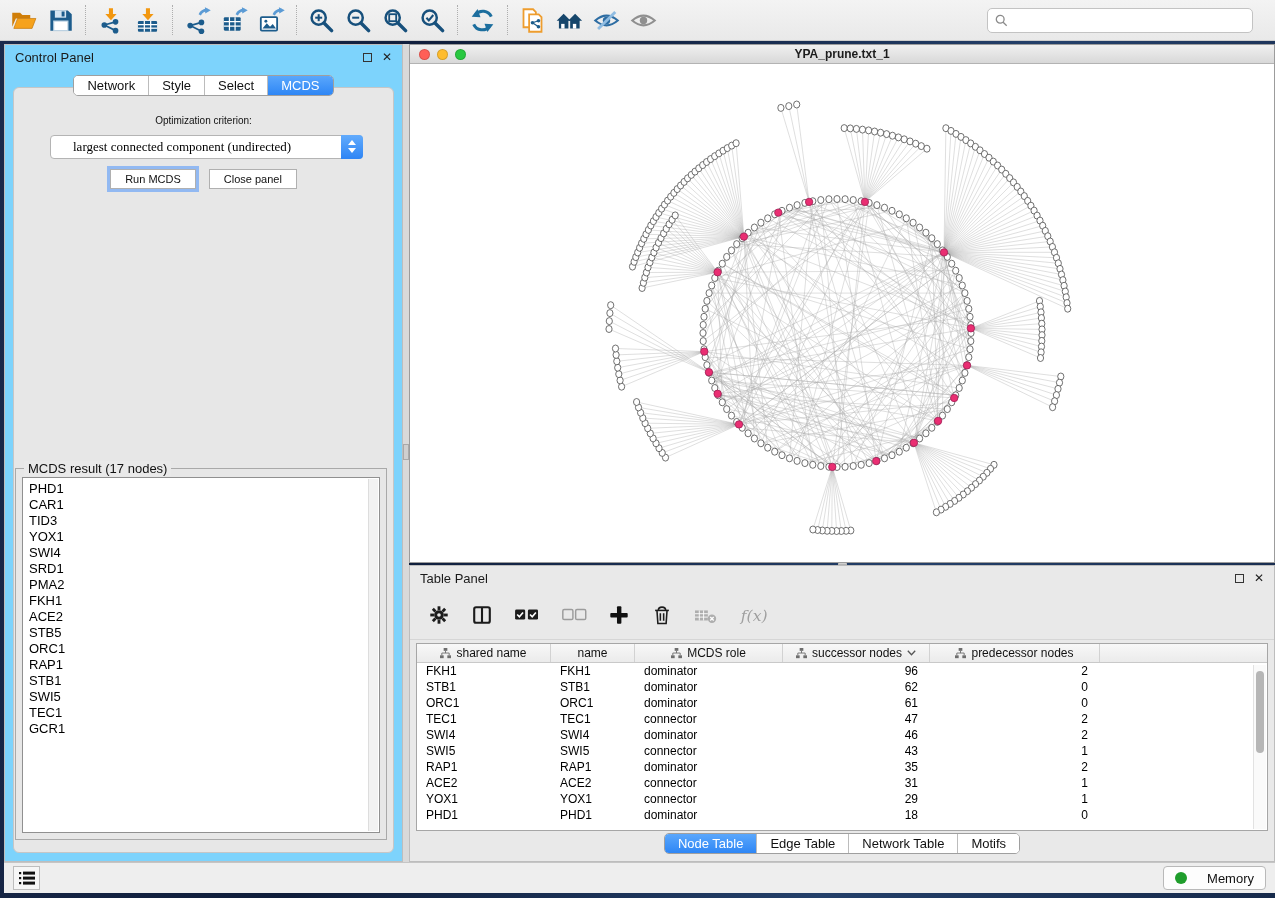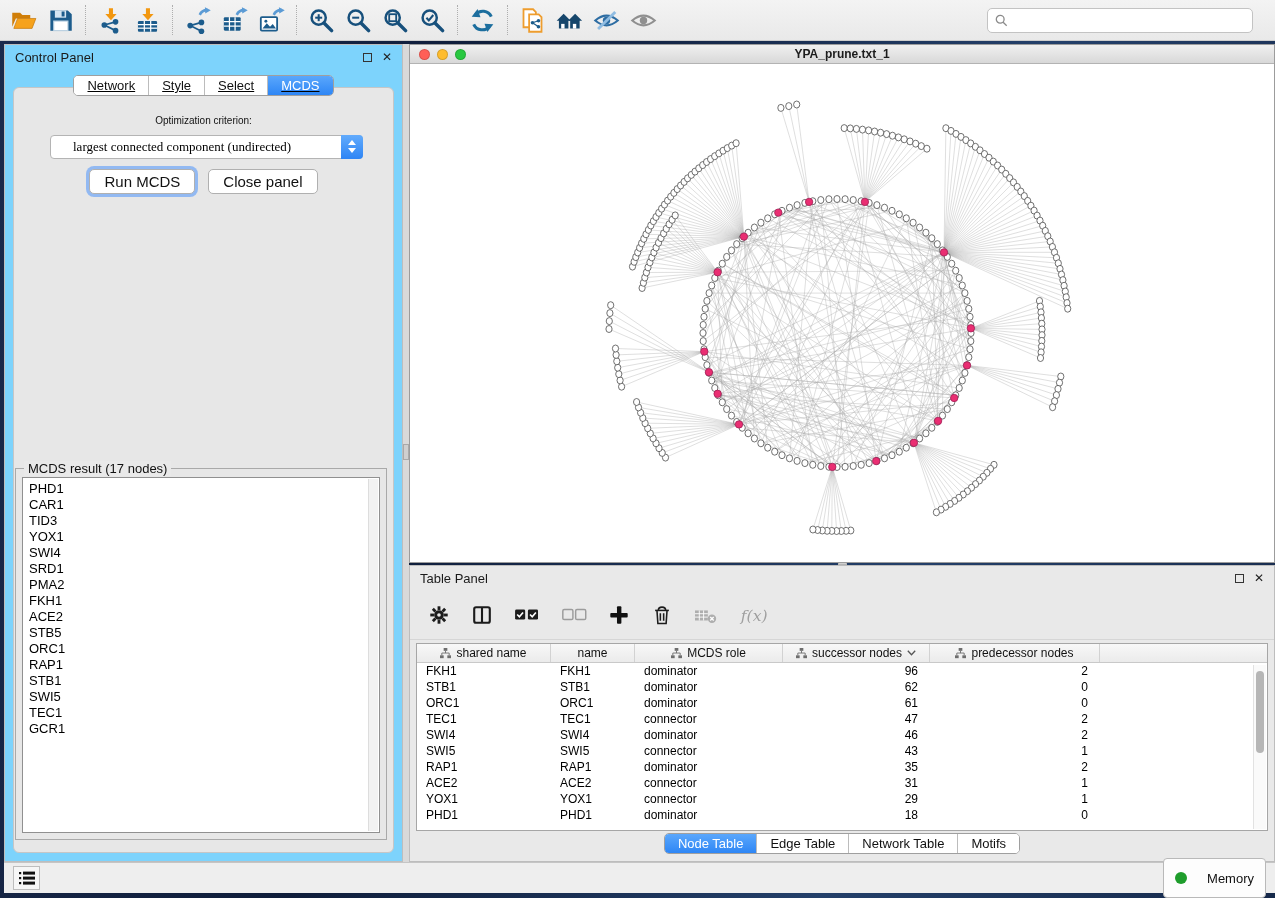--- a/index.html
+++ b/index.html
@@ -31,37 +31,37 @@
   .seg { display:inline-flex; background:#fff; border:1px solid #9f9f9f; border-radius:5px;
     overflow:hidden; font-size:13px; }
   .seg .tab { padding:2px 13px; background:#fff; color:#111; border-right:1px solid #bcbcbc;
     display:flex; align-items:center; }
   .seg .tab:last-child { border-right:none; }
   .seg .tab.sel { background:linear-gradient(#5aa7fc,#2e86f5); color:#fff; }
 
   
   #control-panel { position:absolute; left:4px; top:44px; width:399px; height:818px;
     background:#7dd3fc; border:1px solid #bdbdbd; }
-  #cp-tabs { position:absolute; top:30px; left:0; width:100%; display:flex; justify-content:center; z-index:2;text-decoration:underline; }
+  #cp-tabs { position:absolute; top:30px; left:0; width:100%; display:flex; justify-content:center; z-index:2; }
   #cp-card { position:absolute; left:8px; top:42px; width:381px; height:766px;
     background:#e7e7e7; border:1px solid #c6c6c6; border-radius:6px; }
   #opt-label { margin-top:27px; text-align:center; font-size:10px; color:#111; }
   #criterion-select { position:absolute; left:36px; top:47px; width:313px; height:24px;
     background:#fff; border:1px solid #b4b4b4; border-radius:4px;
     display:flex; align-items:center; font-size:13px; }
   #criterion-select > span.val { padding-left:22px; flex:1; white-space:nowrap;font-family:Liberation Serif, serif; }
   .select-cap { width:22px; height:24px; margin:-1px -1px 0 0; border-radius:0 4px 4px 0;
     background:linear-gradient(#62abfc,#2e85f5); display:flex; flex-direction:column;
     align-items:center; justify-content:center; gap:3px; flex:none; }
   .select-cap i { width:0; height:0; border-left:4px solid transparent; border-right:4px solid transparent; display:block; }
   .select-cap i.up { border-bottom:5px solid #fff; }
   .select-cap i.down { border-top:5px solid #fff; }
   #cp-buttons { position:absolute; left:0; top:81px; width:100%; display:flex; justify-content:center; gap:13px; }
-  #cp-buttons button { font-size:15px; padding:3px 14px; background:#fff; color:#111;
-    border:1px solid #b0b0b0; border-radius:5px; font-family:inherit; }
+  #cp-buttons button { font-size:11px; padding:3px 14px; background:#fff; color:#111;
+    border:1px solid #b0b0b0; border-radius:0; font-family:inherit; }
   #run-btn { box-shadow:0 0 0 3px rgba(90,155,250,.6); }
 
   #result-group { position:absolute; left:10px; top:423px; width:372px; height:372px;
     border:1px solid #a9a9a9; background:transparent; }
   #result-title { position:absolute; top:-8px; left:8px; background:#e9e9e9; padding:0 4px;
     font-size:13px; color:#111; }
   #result-list { position:absolute; left:6px; top:8px; right:6px; bottom:6px;
     background:#fff; border:1px solid #909090; overflow:hidden; padding:3px 0 0 6px;
     font-size:13px; line-height:16px; color:#000; }
   #result-scroll { position:absolute; top:1px; bottom:1px; right:1px; width:10px;
@@ -108,21 +108,21 @@
     background:#fafafa; border-left:1px solid #e2e2e2; }
   #table-vscroll .thumb { position:absolute; left:2px; top:6px; width:8px; height:82px;
     background:#b6b6b6; border-radius:5px; }
   #tp-tabs { position:absolute; bottom:7px; left:0; width:100%; display:flex; justify-content:center; }
 
   
   #status-bar { position:absolute; left:4px; top:862px; width:1271px; height:31px;
     background:#eeeeee; border-top:1px solid #c5c5c5; display:flex; align-items:center; }
   #menu-btn { margin-left:9px; width:27px; height:24px; background:#f6f6f6;
     border:1px solid #bdbdbd; display:flex; align-items:center; justify-content:center; }
-  #memory-btn { margin-left:auto; margin-right:9px; height:40px; padding:0 11px;
+  #memory-btn { margin-left:auto; margin-right:9px; height:24px; padding:0 11px;
     background:#fdfdfd; border:1px solid #b9b9b9; border-radius:4px;
     display:flex; align-items:center; gap:20px; font-size:13px; color:#111; }
   #memory-dot { width:12px; height:12px; border-radius:50%; }
 </style>
 </head>
 <body>
 
 <div id="app">
 
   <div id="toolbar">

